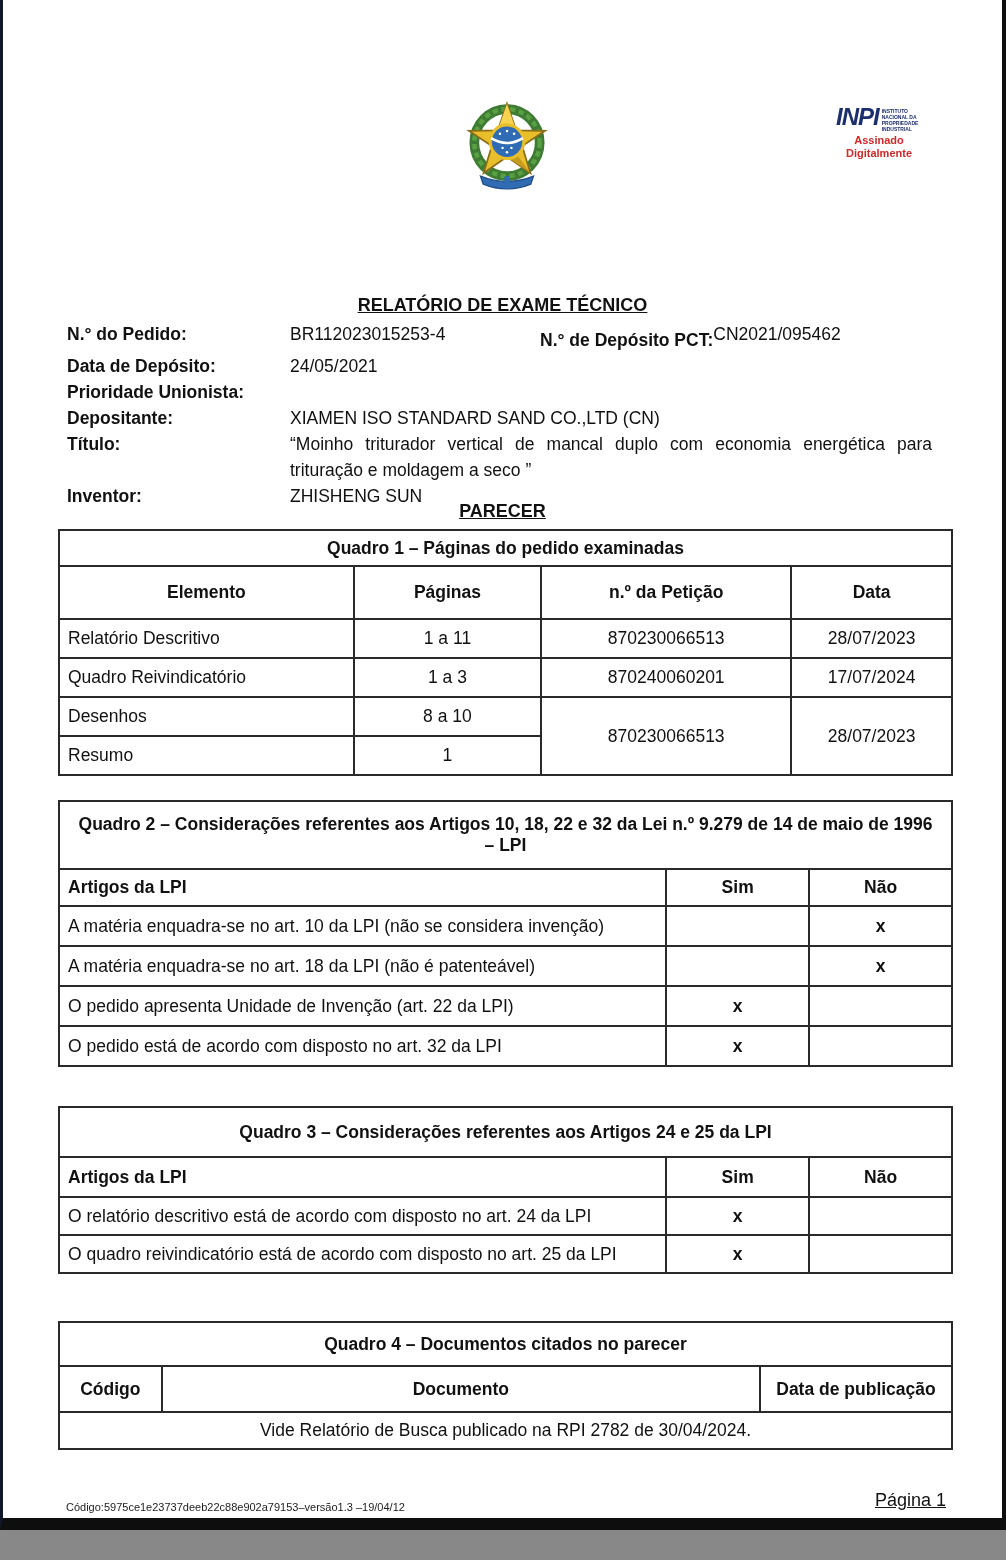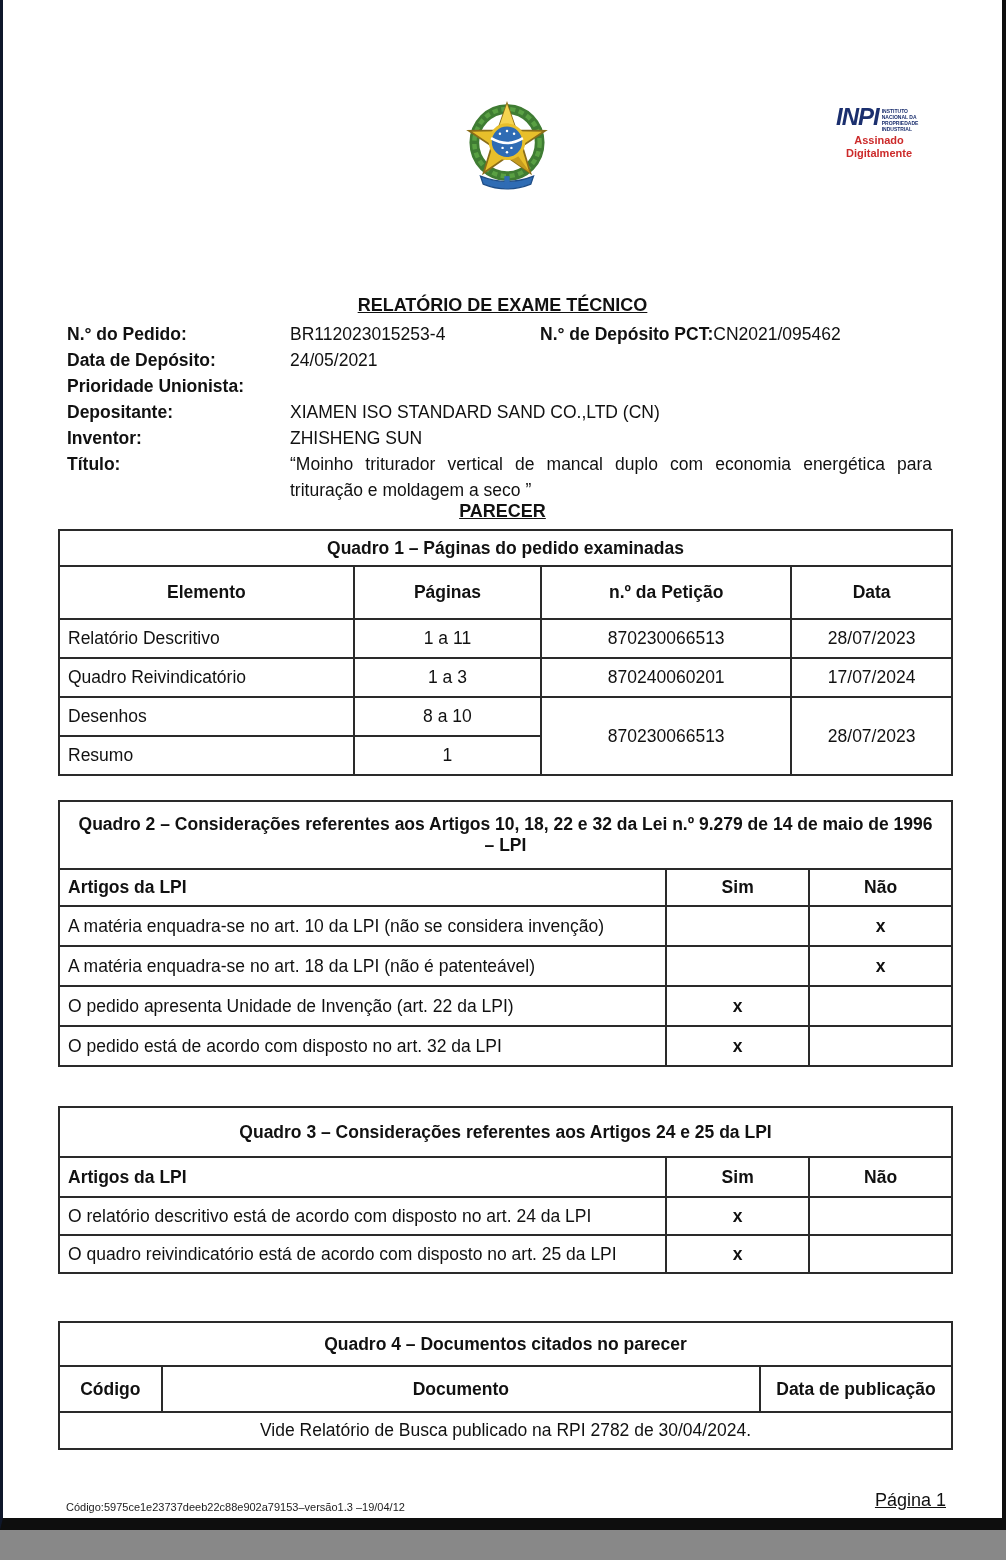--- a/index.html
+++ b/index.html
@@ -35,21 +35,21 @@
   .hdr-lines { position: absolute; left: 0; top: 199px; width: 100%; text-align: center; }
   .hdr-line { font-weight: bold; font-size: 20px; line-height: 25px; letter-spacing: 0.2px; }
   
   .report-title-wrap { position: absolute; left: 0; top: 295px; width: 100%; text-align: center; }
   .report-title { font-weight: bold; font-size: 18px; text-decoration: underline; }
   .fields { position: absolute; left: 64px; top: 321px; width: 878px; }
   .f-row { display: flex; line-height: 26px; font-size: 17.5px; }
   .f-label { font-weight: bold; width: 223px; flex: 0 0 auto; }
   .f-value { }
   .f-value-fixed { width: 250px; flex: 0 0 auto; }
-  .f-label-inline { font-weight: bold; flex: 0 0 auto; }
+  .f-label-inline { font-weight: bold; flex: 0 0 auto; margin-top: 6px; }
   .f-title-value { width: 642px; text-align: justify; }
   .parecer-wrap { position: absolute; left: 0; top: 501px; width: 100%; text-align: center; }
   .parecer { font-weight: bold; font-size: 18px; text-decoration: underline; }
   
   table { border-collapse: collapse; table-layout: fixed; width: 895px; font-size: 17.5px; }
   td { border: 2px solid #2a2a2a; padding: 2px 8px; vertical-align: middle; }
   .t-title td { text-align: center; font-weight: bold; padding: 6px 18px; }
   .t-head td { font-weight: bold; }
   .c { text-align: center; }
   .q1 { position: absolute; left: 55px; top: 529px; }
@@ -126,26 +126,26 @@
       <span class="f-value">24/05/2021</span>
     </div>
     <div class="f-row">
       <span class="f-label">Prioridade Unionista:</span>
     </div>
     <div class="f-row">
       <span class="f-label">Depositante:</span>
       <span class="f-value">XIAMEN ISO STANDARD SAND CO.,LTD (CN)</span>
     </div>
     <div class="f-row">
+      <span class="f-label">Título:</span>
+      <span class="f-value f-title-value">“Moinho triturador vertical de mancal duplo com economia energética para trituração e moldagem a seco ”</span>
+    </div>
+    <div class="f-row">
       <span class="f-label">Inventor:</span>
       <span class="f-value">ZHISHENG SUN</span>
-    </div>
-    <div class="f-row">
-      <span class="f-label">Título:</span>
-      <span class="f-value f-title-value">“Moinho triturador vertical de mancal duplo com economia energética para trituração e moldagem a seco ”</span>
     </div>
   </div>
 
   <div class="parecer-wrap">
     <span class="parecer">PARECER</span>
   </div>
 
   <table class="q1">
     <colgroup>
         <col style="width:33%">

